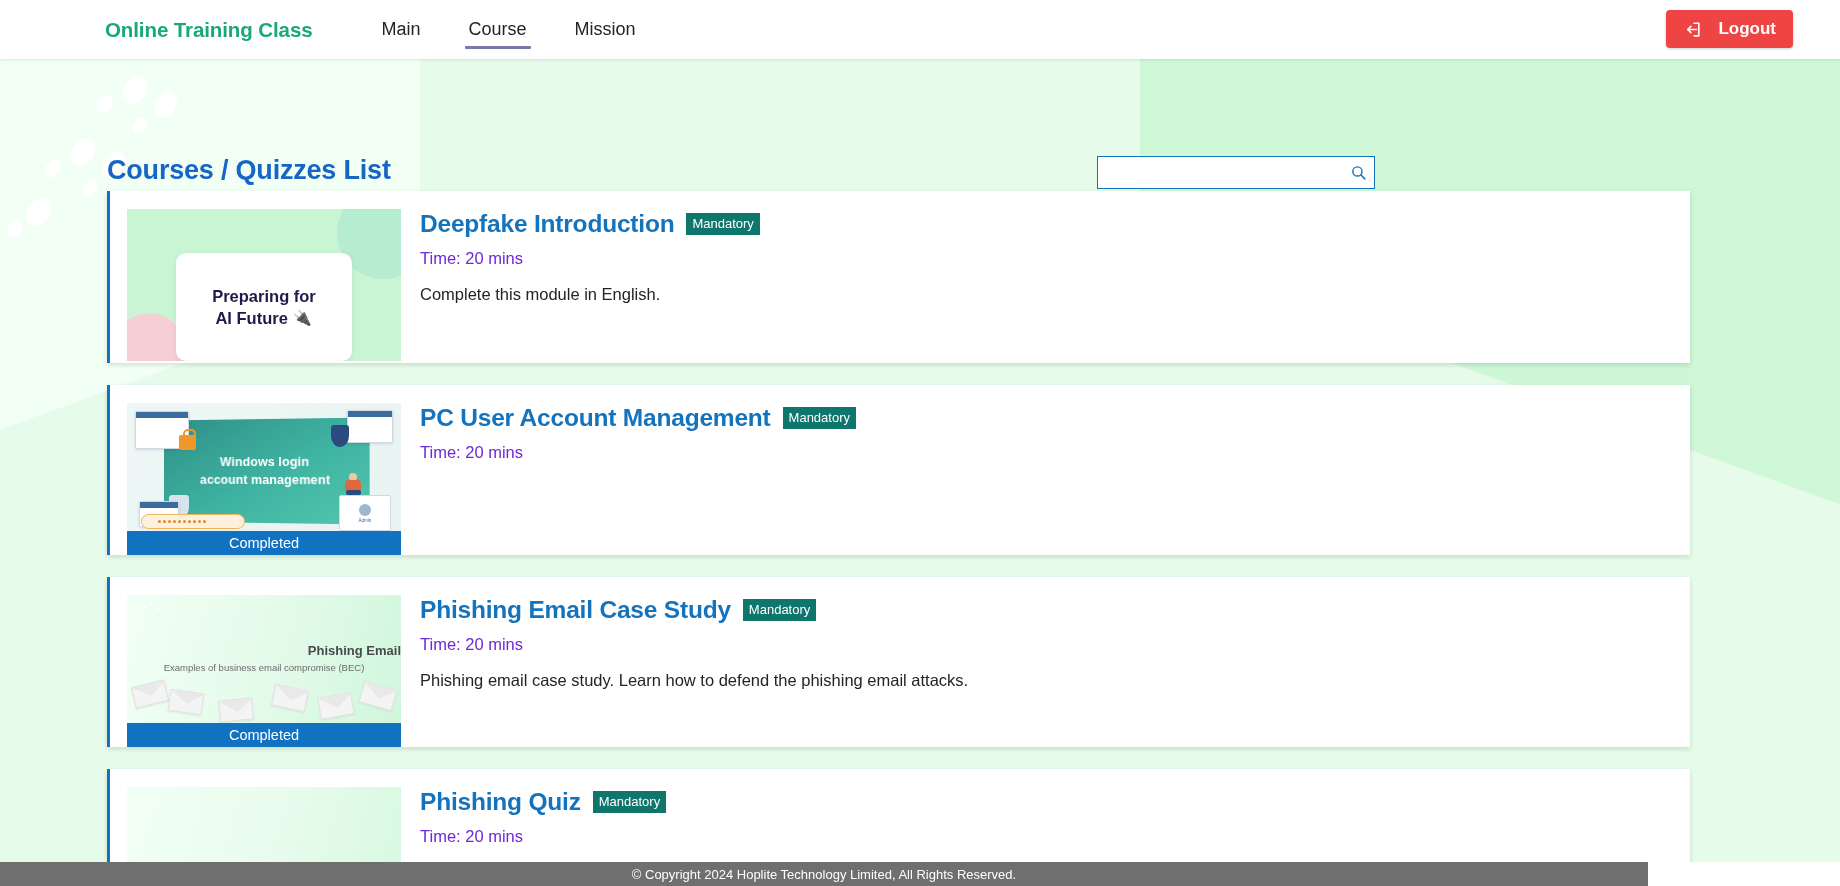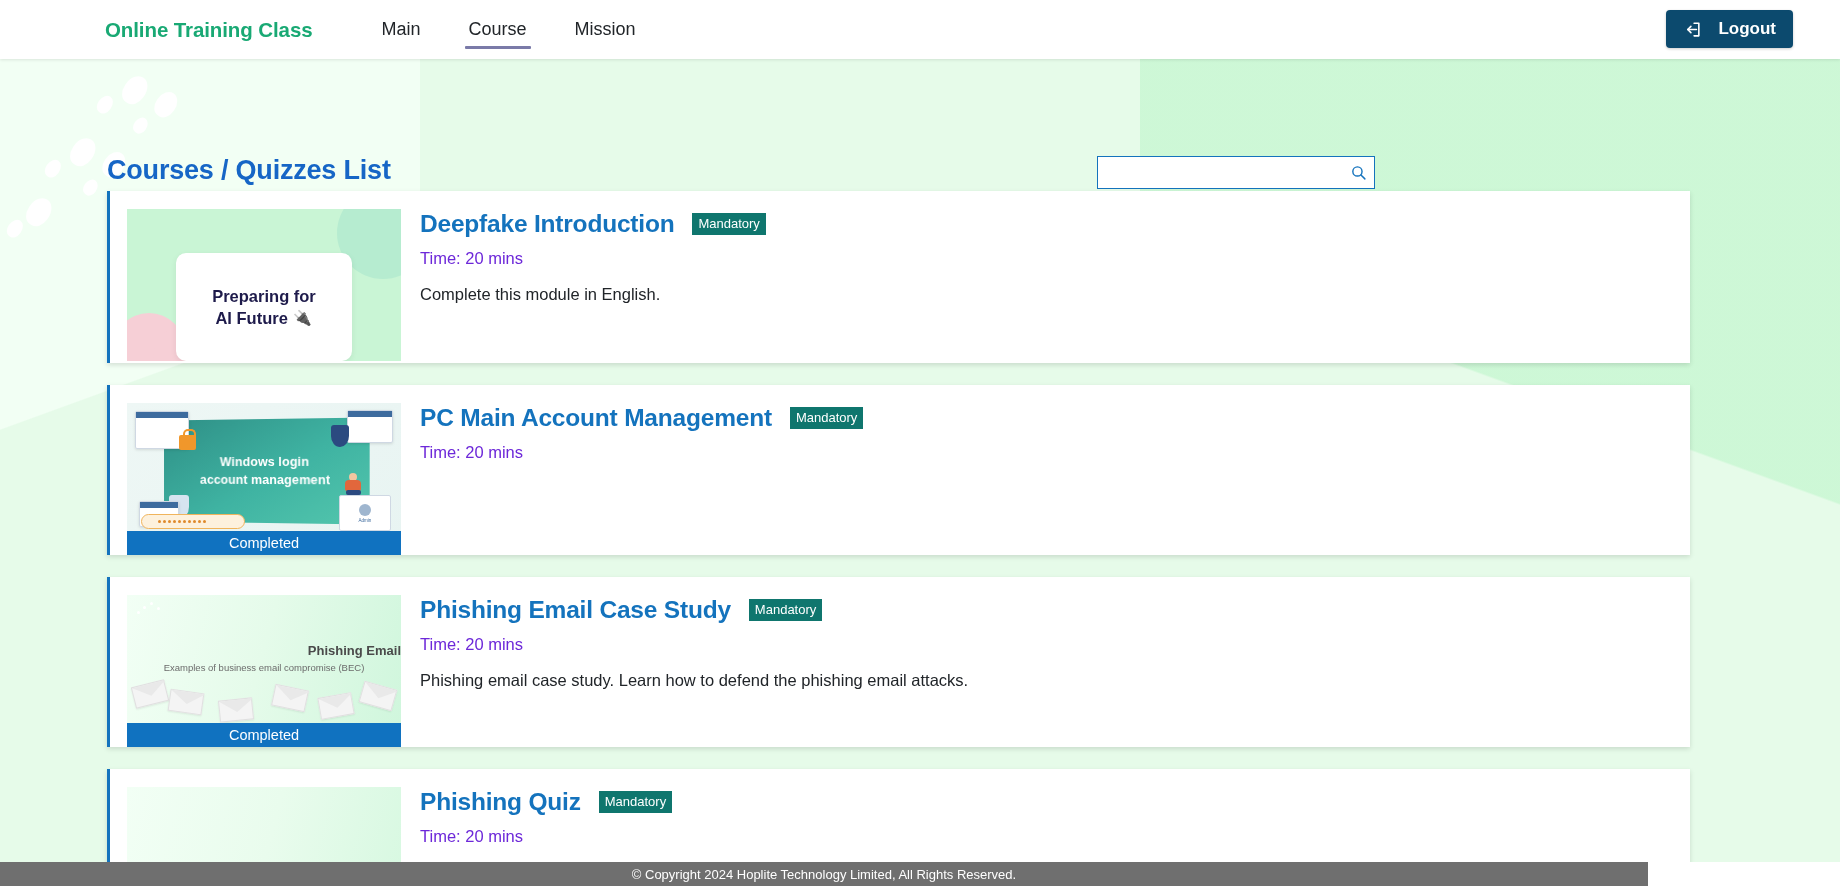--- a/index.html
+++ b/index.html
@@ -34,21 +34,21 @@
     cursor: pointer; white-space: nowrap;
   }
   .nav-link.active::after {
     content: ""; position: absolute;
     left: 20px; right: 20px; bottom: 10px;
     height: 3px; background: #7a7aa8; border-radius: 1px;
   }
   .logout-btn {
     position: absolute; right: 47px; top: 10px;
     height: 38px; padding: 0 17px;
-    background: #0c4a6e; border: none; border-radius: 4px;
+    background: #ef4444; border: none; border-radius: 4px;
     color: #ffffff; font-size: 17px; font-weight: bold;
     display: flex; align-items: center; gap: 16px;
     cursor: pointer; box-shadow: 0 1px 3px rgba(0,0,0,0.2);
     font-family: "Liberation Sans", sans-serif;
   }
   .logout-btn svg { display: block; }
 
   
   .page {
     position: absolute; top: 59px; left: 0;
@@ -206,21 +206,21 @@
     border-top: 12px solid #e9e9e9;
   }
   .t3 .dots { position: absolute; left: 8px; top: 6px; width: 34px; height: 16px; }
   .t3 .dots i { position: absolute; width: 3px; height: 3px; border-radius: 50%; background: #ffffff; display: block; }
 
   
   .t4 { background: linear-gradient(105deg,#f2fff5 0%, #e9fced 50%, #d6f8e0 100%); }
 
   
   .info-col { padding: 19px 22px 12px 19px; flex: 1 1 auto; min-width: 0; }
-  .title-row { display: flex; align-items: baseline; gap: 18px; }
+  .title-row { display: flex; align-items: baseline; gap: 12px; }
   .c-title {
     font-size: 24.5px; font-weight: bold; color: #1473bd;
     letter-spacing: -0.2px; white-space: nowrap; cursor: pointer;
   }
   .badge {
     background: #0f766e; color: #ffffff;
     font-size: 13px; line-height: 1;
     padding: 4px 6px 5px; white-space: nowrap;
     position: relative; top: -4px;
   }
@@ -358,21 +358,21 @@
           </div>
           <div class="avatar-card">
             <div class="av"></div>
               <div class="nm">Admin</div>
           </div>
           <div class="completed-bar">Completed</div>
         </div>
       </div>
       <div class="info-col">
         <div class="title-row">
-          <div class="c-title">PC Main Account Management</div>
+          <div class="c-title">PC User Account Management</div>
           <div class="badge">Mandatory</div>
         </div>
         <div class="c-time">Time: 20 mins</div>
       </div>
     </div>
 
     <div class="course-card" style="height:170px;">
       <div class="thumb-col">
         <div class="thumb t3">
           <div class="dots">

